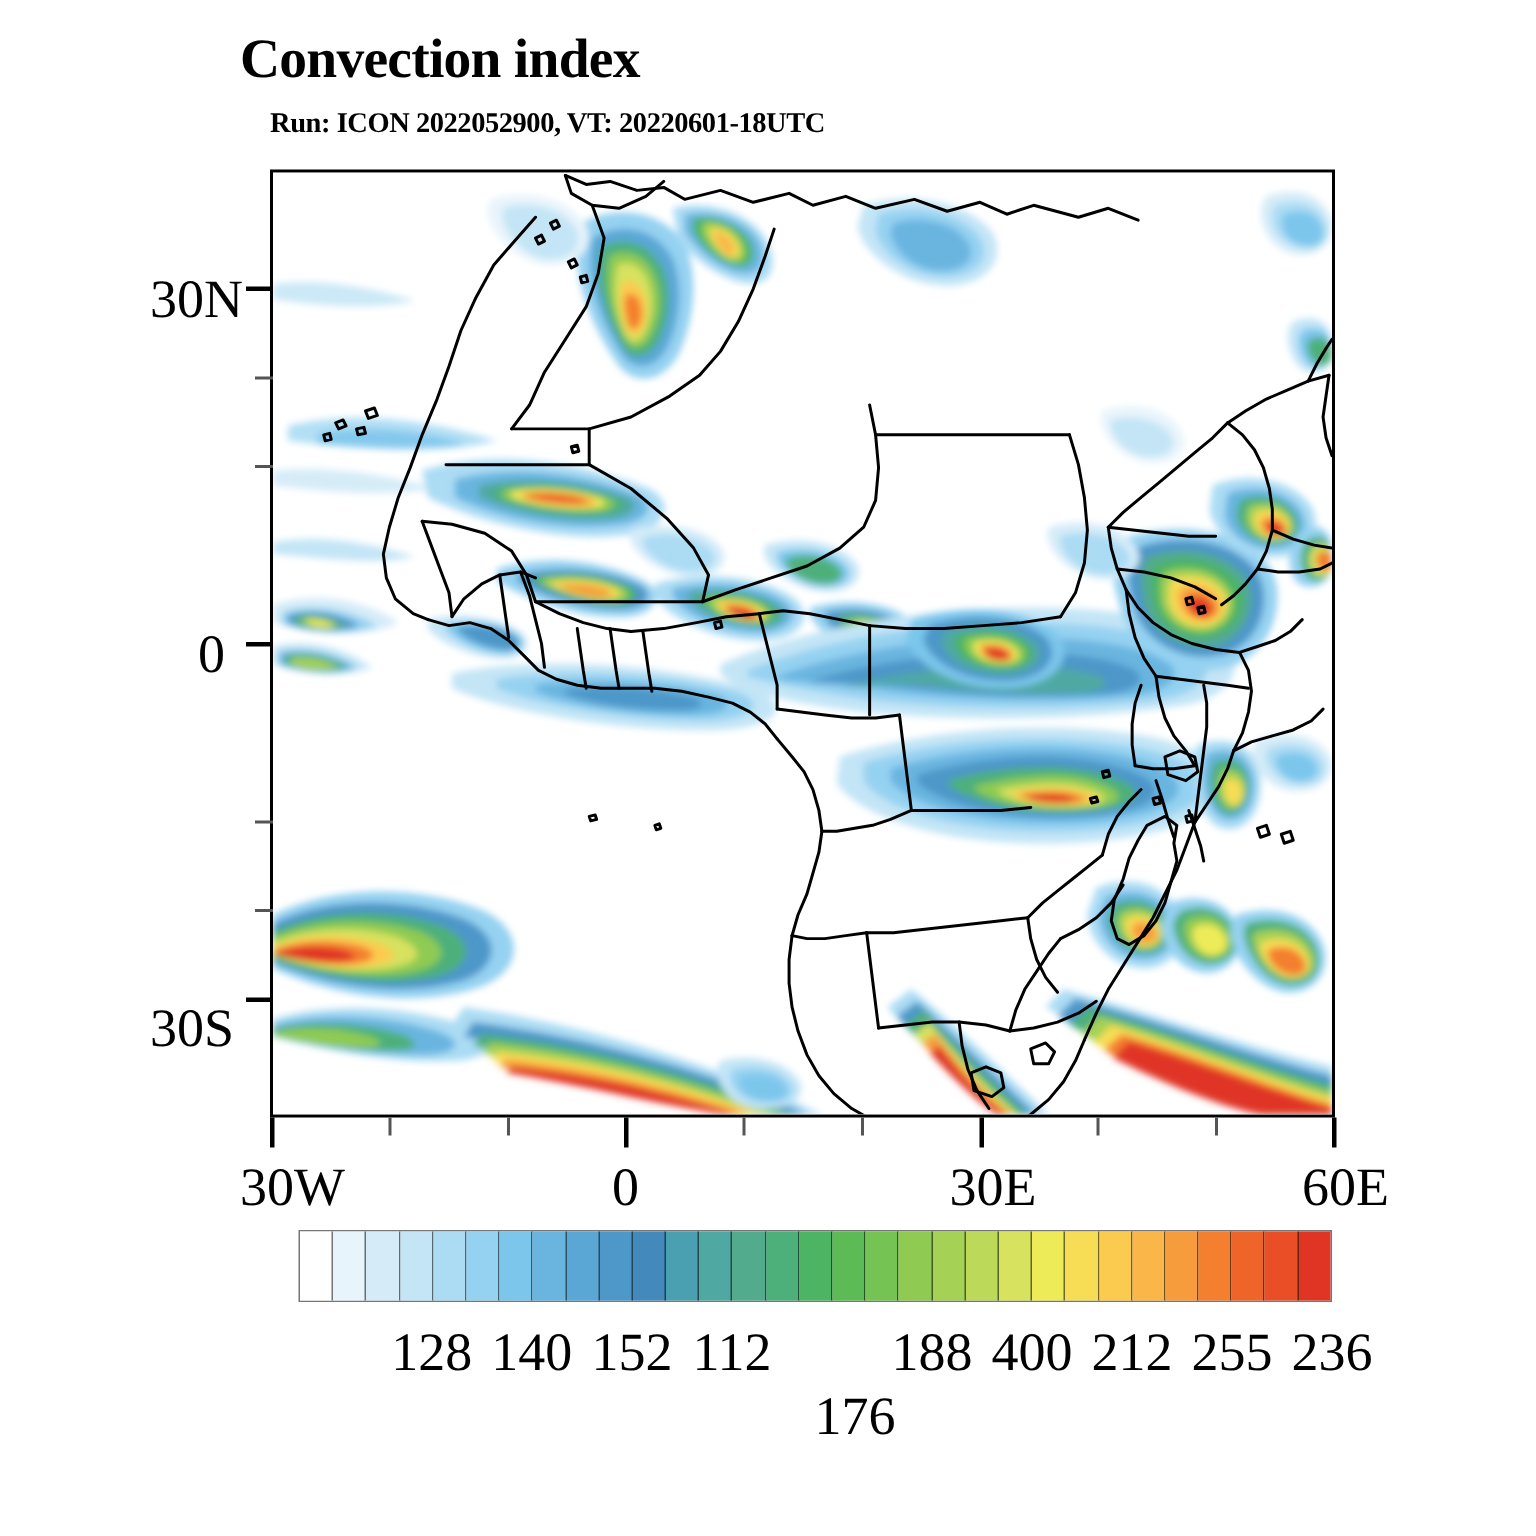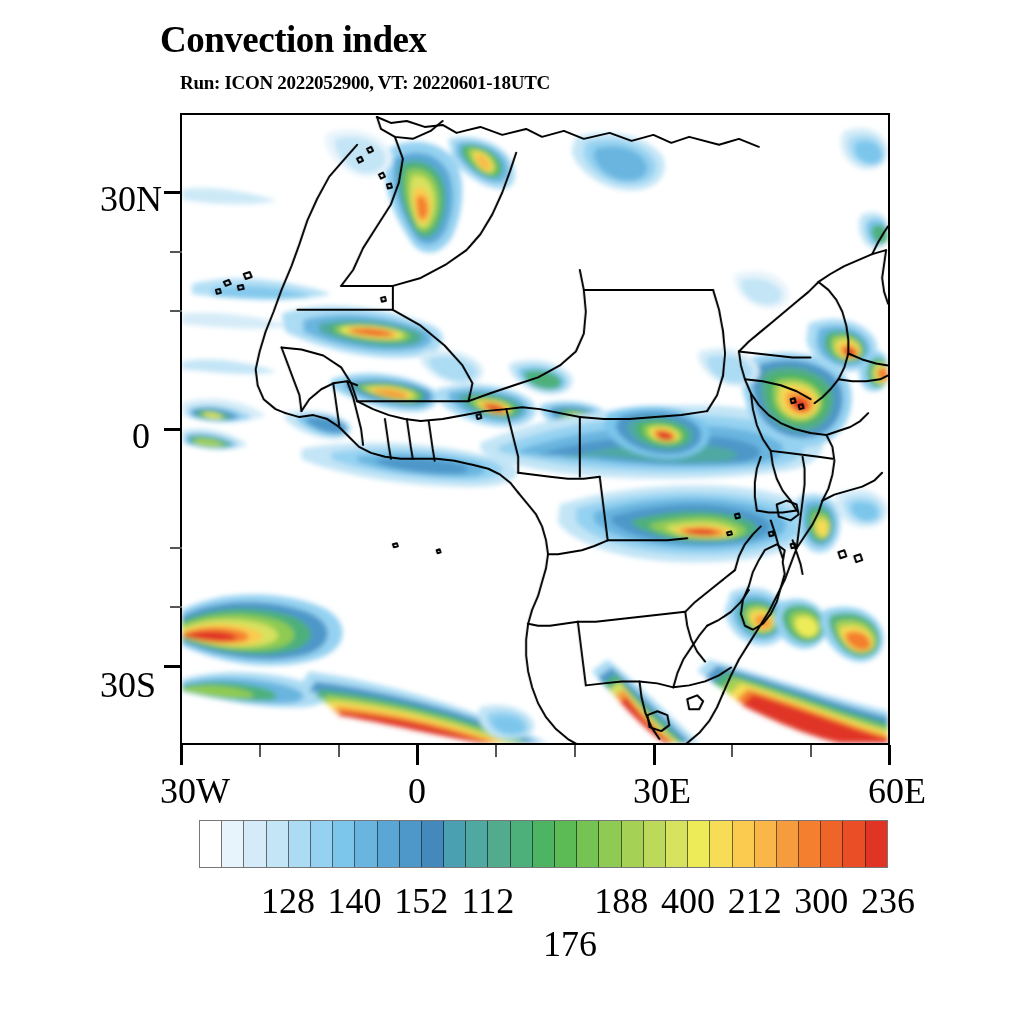--- a/index.html
+++ b/index.html
@@ -516,16 +516,16 @@
     </div>
 
 <div class="cblab" style="left: 287.903px;">128</div>
     <div class="cblab" style="left: 354.581px;">140</div>
     <div class="cblab" style="left: 421.258px;">152</div>
     <div class="cblab" style="left: 487.935px;">112</div>
     <div class="cblab" style="left: 570px; margin-top: 43px;">176</div>
     <div class="cblab" style="left: 621.29px;">188</div>
     <div class="cblab" style="left: 687.968px;">400</div>
     <div class="cblab" style="left: 754.645px;">212</div>
-    <div class="cblab" style="left: 821.323px;">300</div>
+    <div class="cblab" style="left: 821.323px;">255</div>
     <div class="cblab" style="left: 888px;">236</div>
 
 </div>
 
 </body></html>

